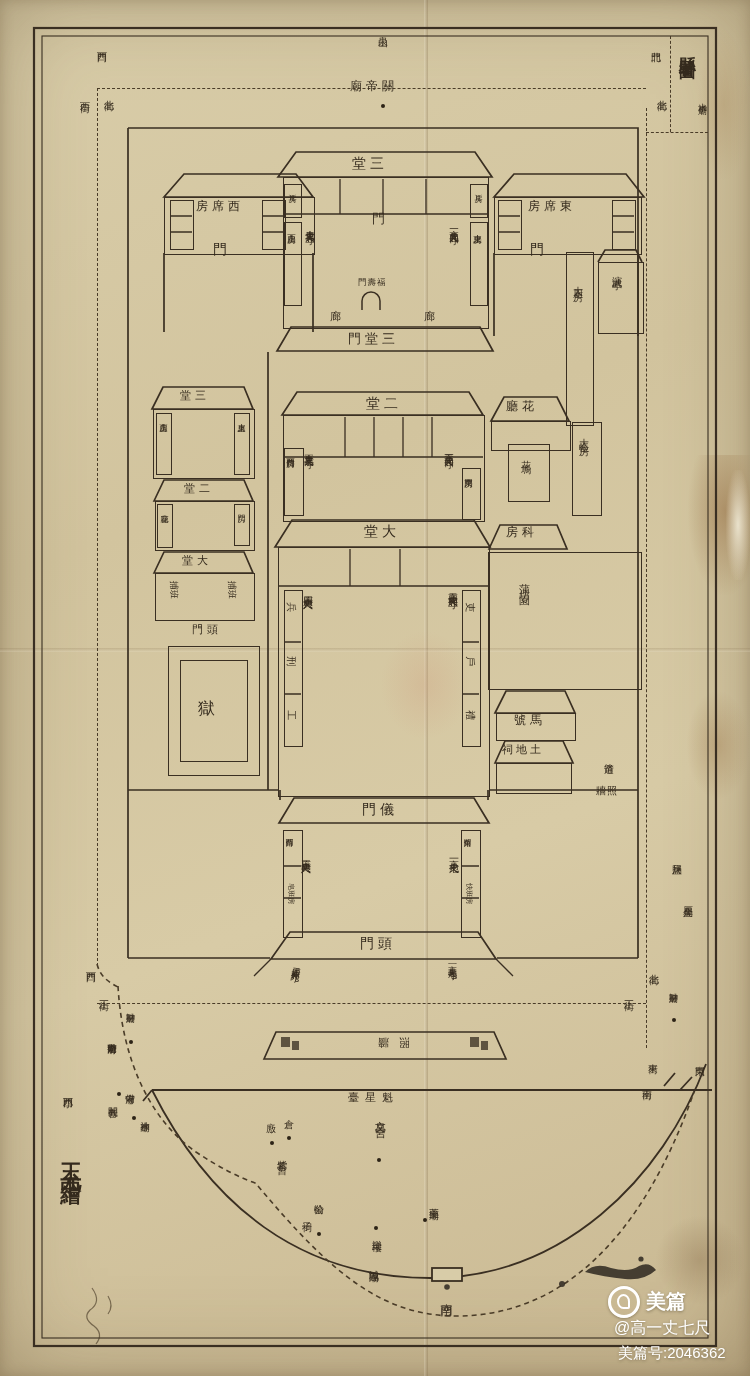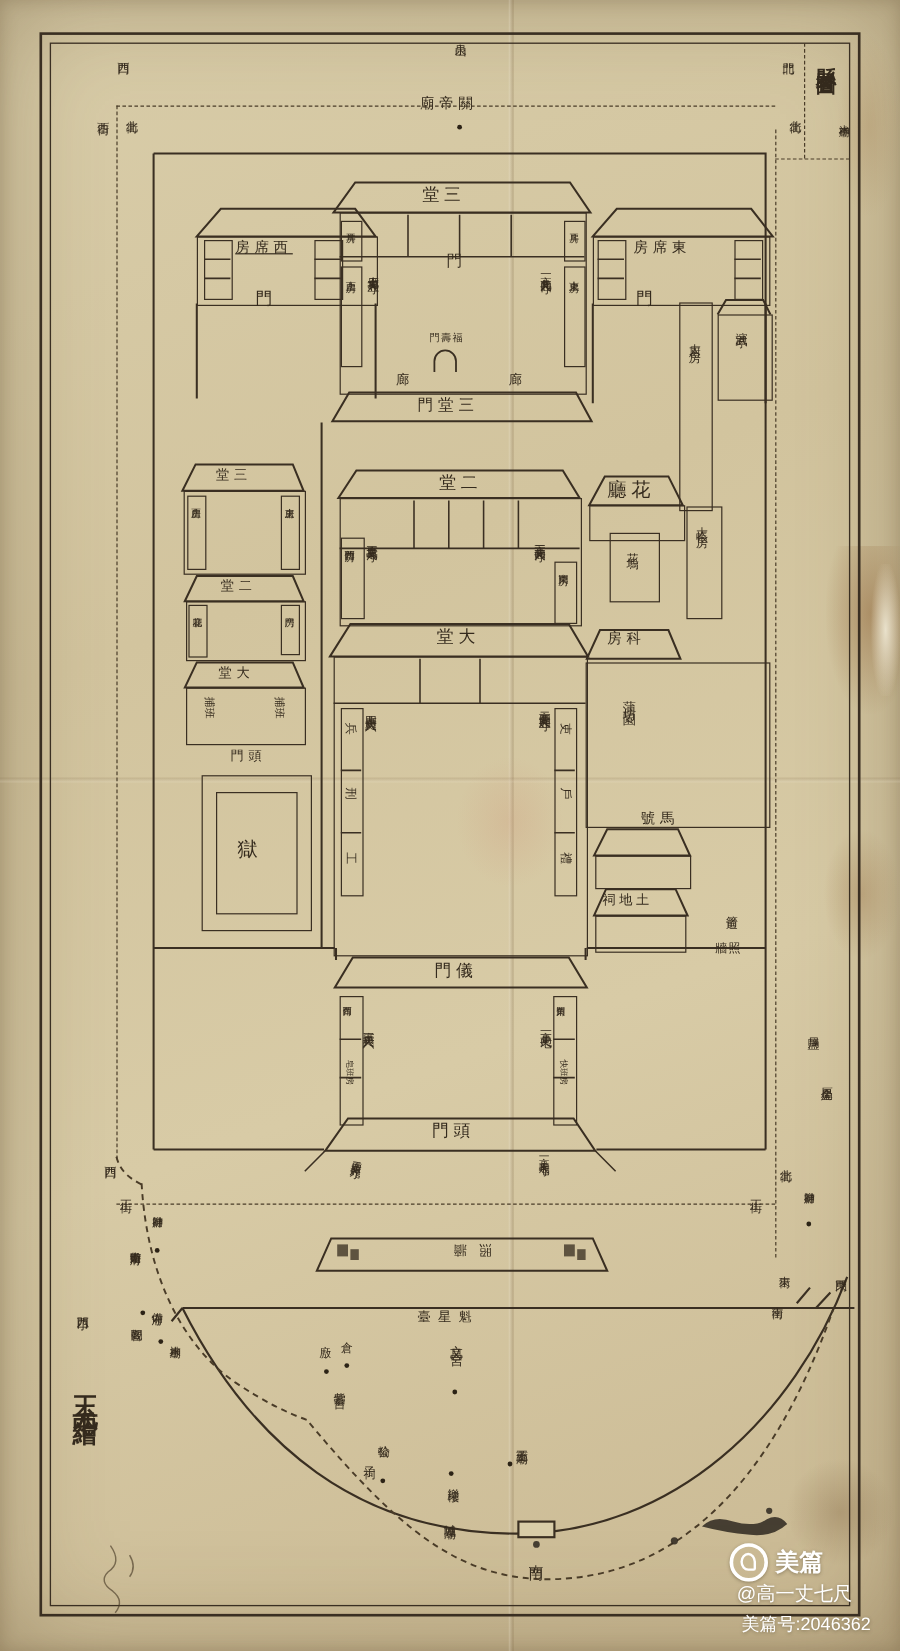--- a/index.html
+++ b/index.html
@@ -172,33 +172,33 @@
   <div class="l v" style="left:473px;top:188px;font-size:8px;letter-spacing:0;">耳房</div>
   <div class="l v" style="left:473px;top:228px;font-size:8.5px;letter-spacing:0;">東上房</div>
   <div class="l v" style="left:305px;top:222px;font-size:9.5px;">廣七丈二尺五寸</div>
   <div class="l v" style="left:449px;top:222px;font-size:9.5px;">高一丈九尺四寸</div>
   <div class="l" style="left:372px;top:212px;font-size:13px;">門</div>
   <div class="l rtl" style="left:358px;top:278px;font-size:8.5px;letter-spacing:1px;">福壽門</div>
   <div class="l" style="left:330px;top:311px;font-size:11px;">廊</div>
   <div class="l" style="left:424px;top:311px;font-size:11px;">廊</div>
   <div class="l rtl" style="left:348px;top:332px;font-size:13px;">三堂門</div>
 
-  <div class="l rtl" style="left:196px;top:200px;font-size:12px;text-decoration:underline;">西席房</div>
+  <div class="l rtl" style="left:196px;top:200px;font-size:12px;">西席房</div>
   <div class="l" style="left:213px;top:242px;font-size:14px;">門</div>
   <div class="l rtl" style="left:528px;top:200px;font-size:12px;">東席房</div>
   <div class="l" style="left:530px;top:242px;font-size:14px;">門</div>
   <div class="l v" style="left:611px;top:268px;font-size:10px;letter-spacing:2px;">演武亭</div>
   <div class="l v" style="left:572px;top:278px;font-size:10px;letter-spacing:3px;">大厨房</div>
 
   <div class="l rtl" style="left:366px;top:396px;font-size:14px;">二堂</div>
   <div class="l v" style="left:286px;top:452px;font-size:8.5px;letter-spacing:0;">竹西門房</div>
   <div class="l v" style="left:304px;top:446px;font-size:9.5px;">廣五丈七尺二寸</div>
   <div class="l v" style="left:464px;top:472px;font-size:8.5px;letter-spacing:0;">東門房</div>
   <div class="l v" style="left:444px;top:446px;font-size:9.5px;">高二丈一尺四寸</div>
-  <div class="l rtl" style="left:506px;top:400px;font-size:16px;">花廳</div>
+  <div class="l rtl" style="left:506px;top:400px;font-size:12px;">花廳</div>
   <div class="l v" style="left:520px;top:452px;font-size:10px;letter-spacing:4px;">花塢</div>
   <div class="l v" style="left:578px;top:430px;font-size:10px;letter-spacing:4px;">大帳房</div>
 
   <div class="l rtl" style="left:180px;top:390px;font-size:11px;">三堂</div>
   <div class="l v" style="left:158px;top:417px;font-size:8px;letter-spacing:0;">西上房</div>
   <div class="l v" style="left:236px;top:417px;font-size:8px;letter-spacing:0;">東上房</div>
   <div class="l rtl" style="left:184px;top:483px;font-size:11px;">二堂</div>
   <div class="l v" style="left:159px;top:508px;font-size:8px;letter-spacing:0;">花廳</div>
   <div class="l v" style="left:236px;top:508px;font-size:8px;letter-spacing:0;">門房</div>
   <div class="l rtl" style="left:182px;top:555px;font-size:11px;">大堂</div>
@@ -213,21 +213,21 @@
   <div class="l r90" style="left:286px;top:656px;font-size:10px;">刑</div>
   <div class="l r90" style="left:286px;top:710px;font-size:10px;">工</div>
   <div class="l r90" style="left:465px;top:602px;font-size:10px;">吏</div>
   <div class="l r90" style="left:465px;top:656px;font-size:10px;">戶</div>
   <div class="l r90" style="left:465px;top:710px;font-size:10px;">禮</div>
 
   <div class="l" style="left:198px;top:700px;font-size:17px;">獄</div>
 
   <div class="l rtl" style="left:506px;top:526px;font-size:12px;">科房</div>
   <div class="l v" style="left:518px;top:574px;font-size:11px;letter-spacing:6px;">蒲坊園</div>
-  <div class="l rtl" style="left:514px;top:676px;font-size:12px;margin-left:20px;">馬號</div>
+  <div class="l rtl" style="left:514px;top:714px;font-size:12px;">馬號</div>
   <div class="l rtl" style="left:502px;top:744px;font-size:11px;letter-spacing:3px;">土地祠</div>
   <div class="l v" style="left:603px;top:756px;font-size:10px;letter-spacing:0;">箭道</div>
   <div class="l rtl" style="left:596px;top:786px;font-size:10px;letter-spacing:1px;">照牆</div>
 
   <div class="l rtl" style="left:362px;top:802px;font-size:14px;">儀門</div>
   <div class="l v" style="left:285px;top:833px;font-size:7.5px;letter-spacing:0;">西角門</div>
   <div class="l v" style="left:463px;top:833px;font-size:7.5px;letter-spacing:0;">東角門</div>
   <div class="l r90" style="left:280px;top:890px;font-size:7px;">皂班房</div>
   <div class="l r90" style="left:458px;top:890px;font-size:7px;">快班房</div>
   <div class="l v" style="left:300px;top:852px;font-size:10px;">廣三丈六尺</div>

